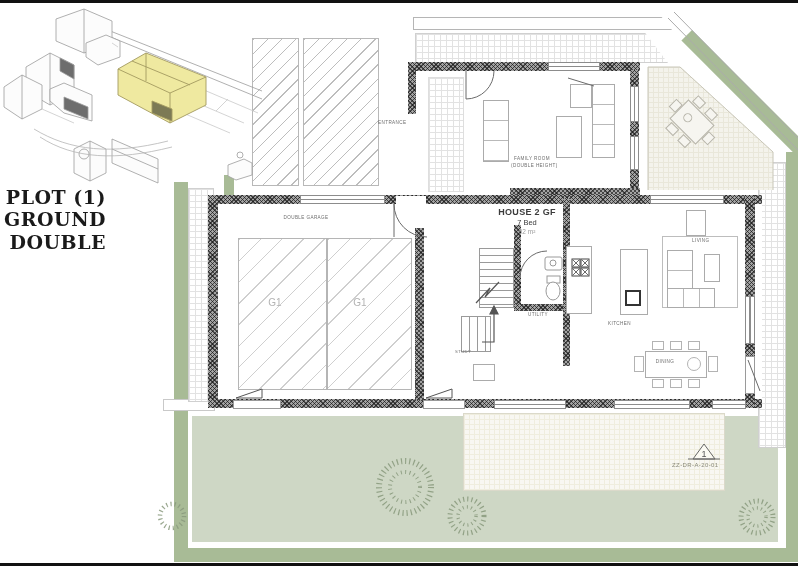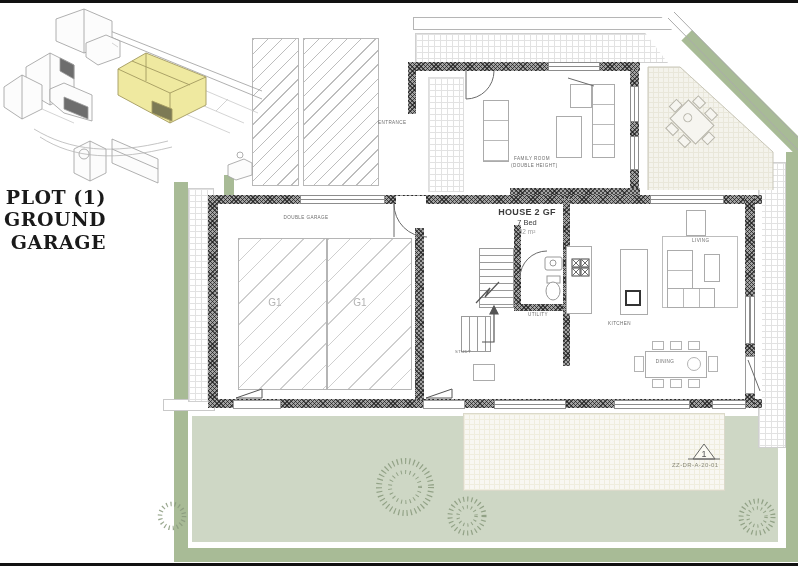--- a/index.html
+++ b/index.html
@@ -251,21 +251,21 @@
     <g stroke="#a39a60" stroke-width=".9">
       <polygon points="118,66 146,50 206,74 206,102 170,120 118,92" style="fill:var(--highlight-yellow)"></polygon>
       <path d="M146,50 L146,78 M170,120 L170,90 M118,66 L170,90 M170,90 L206,74 M132,58 L190,82" fill="none"></path>
       <polygon points="152,98 172,106 172,118 152,110" fill="#7c7a55"></polygon>
     </g>
   </svg>
 
   <div class="titleblock" style="top:186px;">
     <div>PLOT (1)</div>
     <div>GROUND</div>
-    <div>GARAGE</div>
+    <div>DOUBLE</div>
   </div>
 
   <div class="houseinfo">
     <div class="hn">HOUSE 2 GF</div>
     <div class="hb">7 Bed</div>
     <div class="ha">92 m²</div>
   </div>
 
   <div class="label" style="left:378px;top:120px;">ENTRANCE</div>
   <div class="label" style="left:514px;top:156px;">FAMILY ROOM</div>

